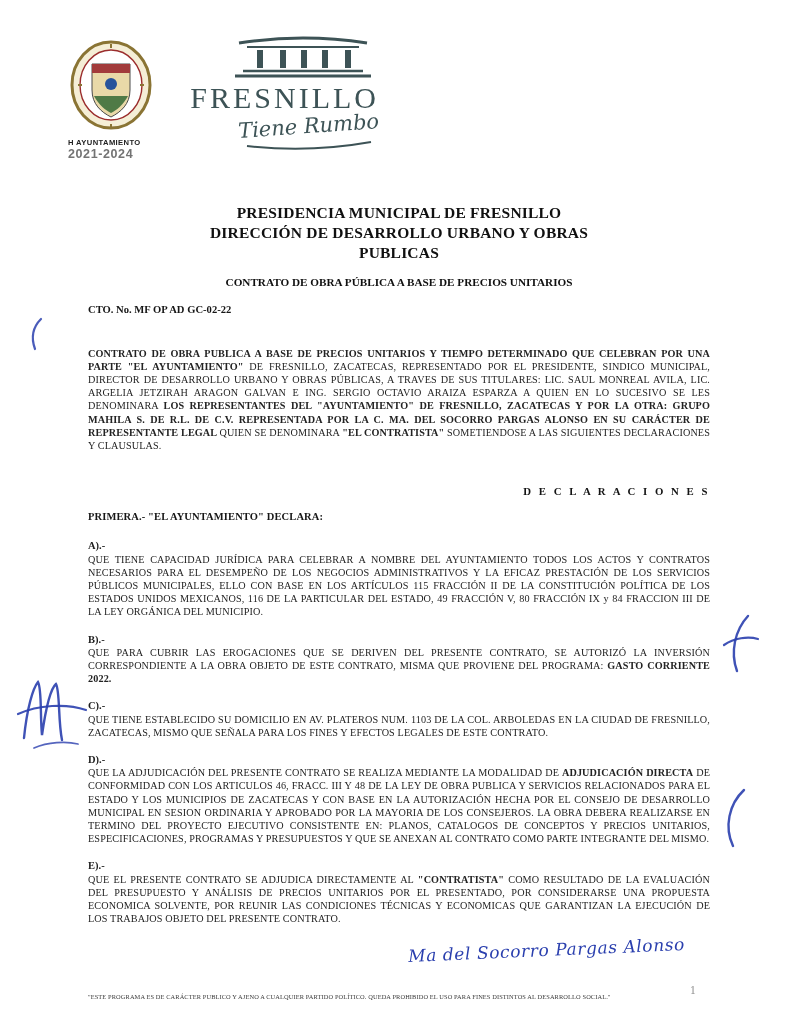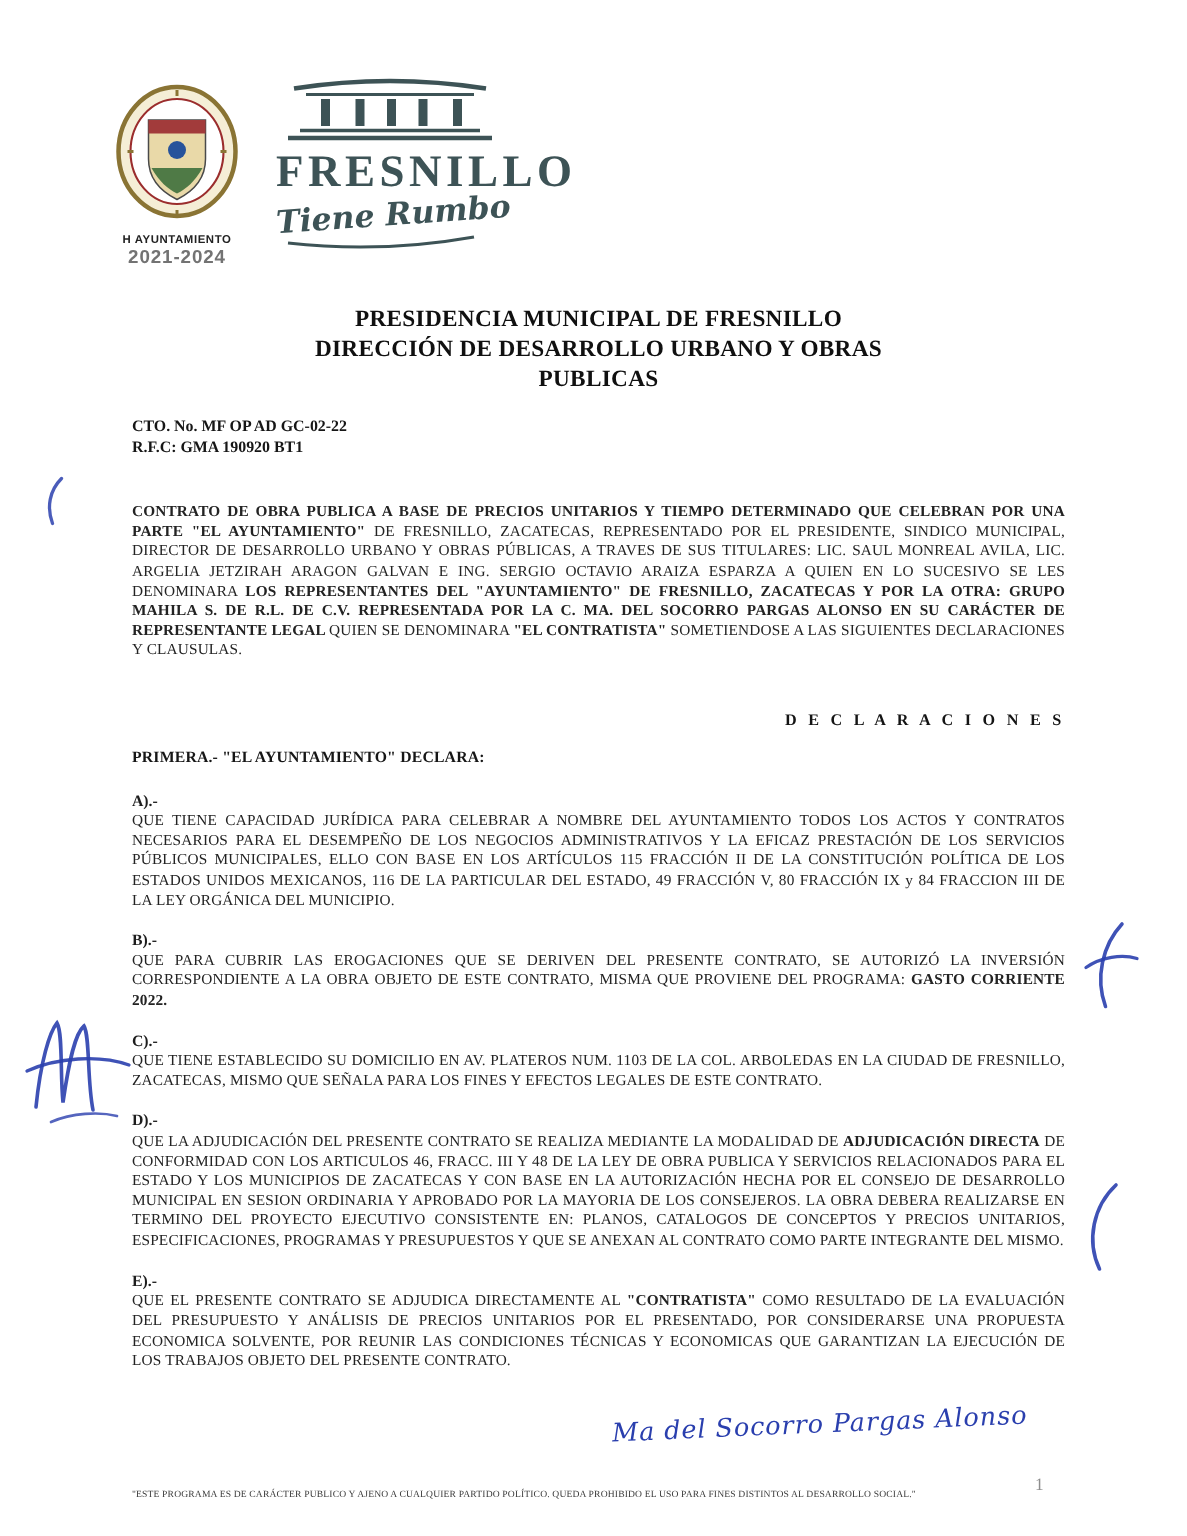--- a/index.html
+++ b/index.html
@@ -7,25 +7,25 @@
   body {
     background:#ffffff;
     position:relative;
     overflow:hidden;
     font-family:"Liberation Serif", serif;
     color:#1d1d1d;
   }
   .b { font-weight:bold; }
 
   
-  .crest { position:absolute; left:68px; top:56px; width:100px; text-align:center; }
+  .crest { position:absolute; left:68px; top:40px; width:100px; text-align:left; }
   .crest-caption { font-family:"Liberation Sans", sans-serif; font-weight:bold; font-size:7.6px; letter-spacing:.4px; color:#222; margin-top:2px; }
   .crest-years { font-family:"Liberation Sans", sans-serif; font-weight:bold; font-size:12.5px; letter-spacing:.6px; color:#737373; }
 
-  .flogo { position:absolute; left:184px; top:48px; width:195px; text-align:left; color:#3d5356;font-weight:bold; }
+  .flogo { position:absolute; left:184px; top:32px; width:195px; text-align:right; color:#3d5356; }
   .flogo-name { font-family:"Liberation Serif", serif; font-size:30px; letter-spacing:3px; line-height:32px; color:#3d5356; }
   .flogo-tagline { font-family:"DejaVu Serif", serif; font-style:italic; font-size:21px; line-height:24px; transform:rotate(-4deg); display:inline-block; color:#3d5356; }
 
   
   .content { position:absolute; left:88px; top:0; width:622px; }
   .doc { font-size:10.2px; line-height:13.2px; text-align:justify; letter-spacing:.12px; color:#232323; }
   .title-block { margin-top:203px; text-align:center; font-weight:bold; font-size:15.5px; line-height:20px; letter-spacing:.2px; color:#101010; }
   .subtitle { margin-top:13px; text-align:center; font-weight:bold; font-size:11.2px; color:#101010; }
   .cto-block { margin-top:15px; text-align:left; font-weight:bold; font-size:10.6px; line-height:13.5px; color:#161616; }
   .intro { margin-top:30px; }
@@ -95,24 +95,24 @@
   </div>
 
   <div class="content">
 
     <div class="title-block">
       <div>PRESIDENCIA MUNICIPAL DE FRESNILLO</div>
       <div>DIRECCIÓN DE DESARROLLO URBANO Y OBRAS</div>
       <div>PUBLICAS</div>
     </div>
 
+    <div class="subtitle">CONTRATO DE OBRA PÚBLICA A BASE DE PRECIOS UNITARIOS</div>
 
     <div class="cto-block">
       <div>CTO. No. MF OP AD GC-02-22</div>
-      <div>R.F.C: GMA 190920 BT1</div>
     </div>
 
     <p class="doc intro"><span class="b">CONTRATO DE OBRA PUBLICA A BASE DE PRECIOS UNITARIOS Y TIEMPO DETERMINADO QUE CELEBRAN POR UNA PARTE "EL AYUNTAMIENTO" </span><span>DE FRESNILLO, ZACATECAS, REPRESENTADO POR EL PRESIDENTE, SINDICO MUNICIPAL, DIRECTOR DE DESARROLLO URBANO Y OBRAS PÚBLICAS, A TRAVES DE SUS TITULARES: LIC. SAUL MONREAL AVILA, LIC. ARGELIA JETZIRAH ARAGON GALVAN E ING. SERGIO OCTAVIO ARAIZA ESPARZA A QUIEN EN LO SUCESIVO SE LES DENOMINARA </span><span class="b">LOS REPRESENTANTES DEL "AYUNTAMIENTO" DE FRESNILLO, ZACATECAS Y POR LA OTRA: GRUPO MAHILA S. DE R.L. DE C.V. REPRESENTADA POR LA C. MA. DEL SOCORRO PARGAS ALONSO EN SU CARÁCTER DE REPRESENTANTE LEGAL </span><span>QUIEN SE DENOMINARA </span><span class="b">"EL CONTRATISTA" </span><span>SOMETIENDOSE A LAS SIGUIENTES DECLARACIONES Y CLAUSULAS.</span></p>
 
     <div class="decl-heading">D E C L A R A C I O N E S</div>
 
     <div class="primera doc" style="text-align:left;font-weight:bold;">PRIMERA.- "EL AYUNTAMIENTO" DECLARA:</div>
 
     <div class="clauses">
     <div class="clause">

